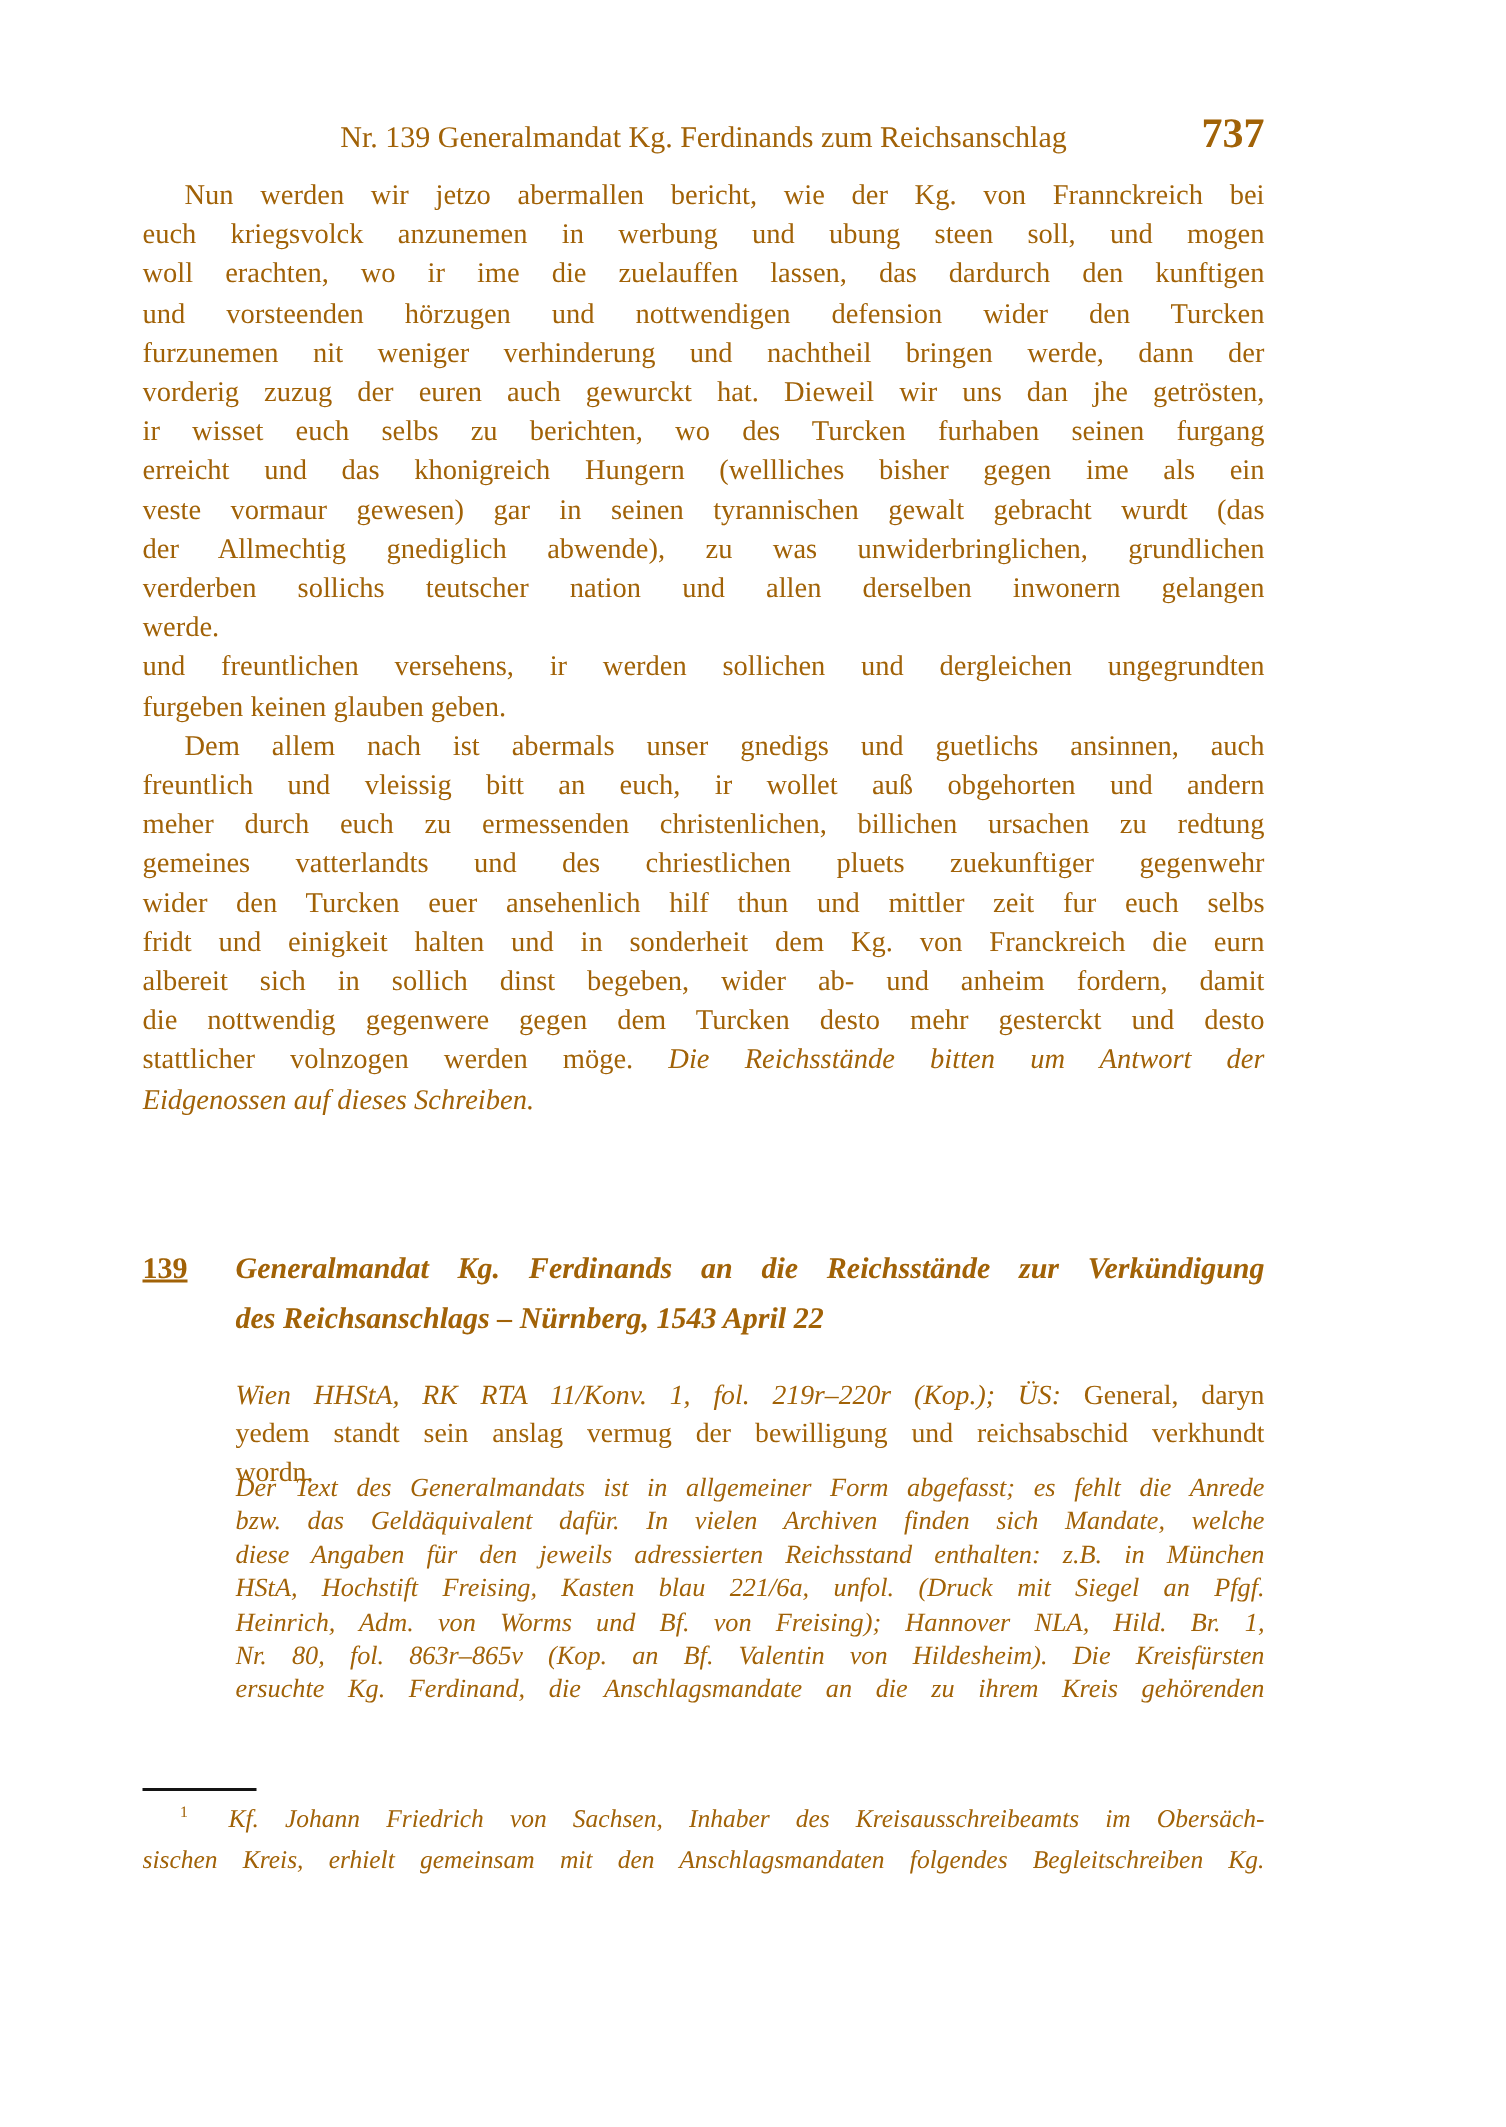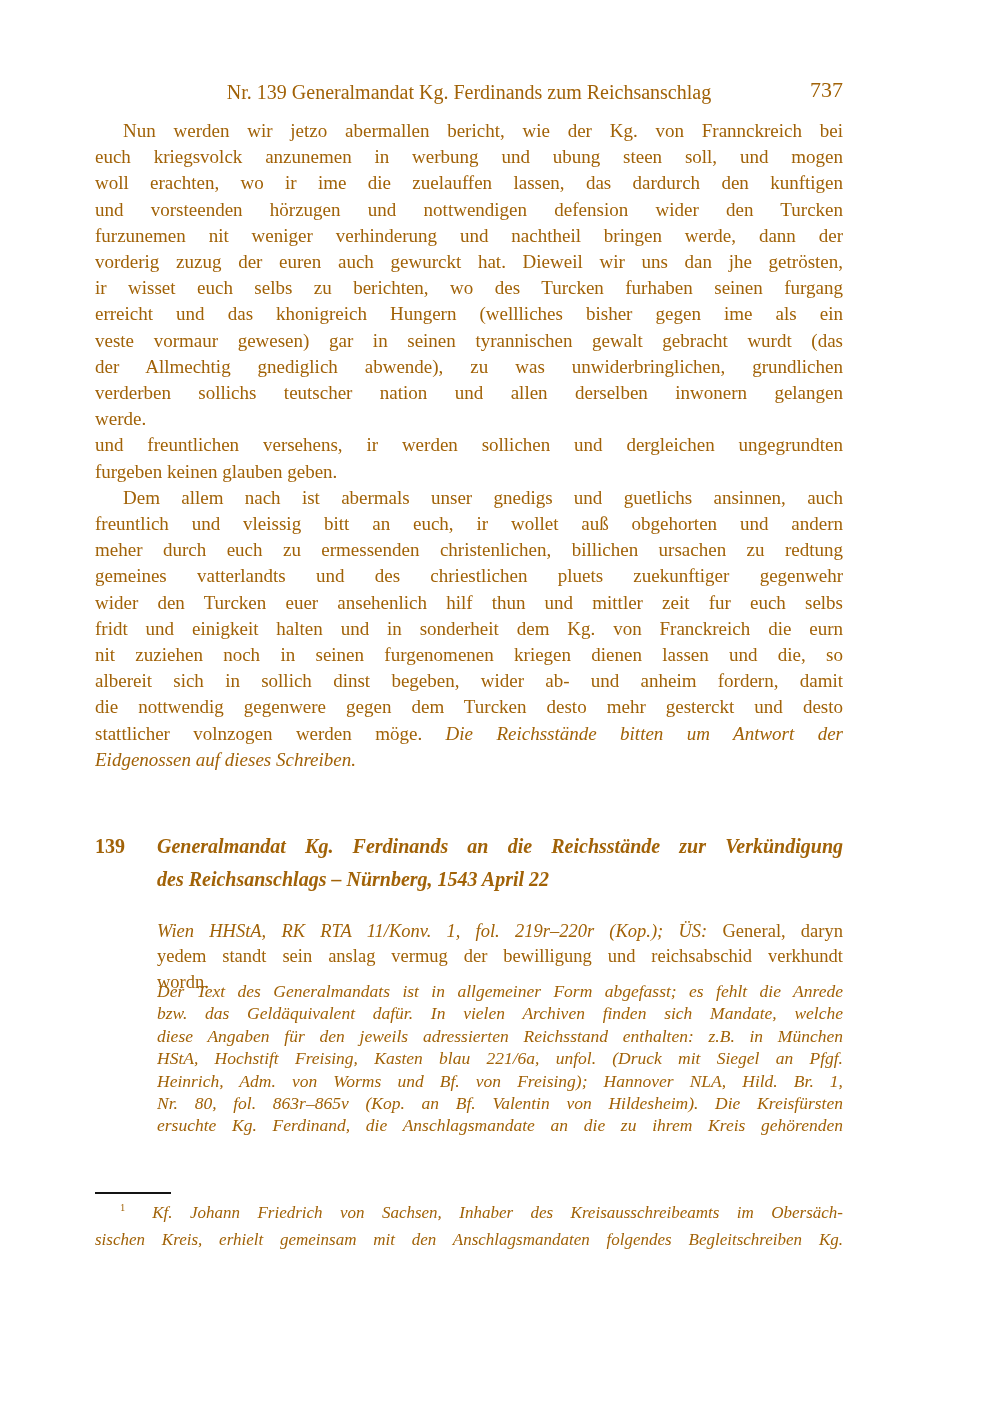--- a/index.html
+++ b/index.html
@@ -3,36 +3,36 @@
 <meta charset="utf-8">
 <style>
   html,body { margin:0; padding:0; background:#e8e8e8; }
   .page {
     position:relative; width:1004px; height:1418px; background:#ffffff;
     color:#a16207; font-family:"Liberation Serif", serif;
     margin:0 auto; overflow:hidden;
   }
   .running-head { position:absolute; left:95px; top:80px; width:748px; font-size:20px; line-height:24px; }
   .rh-title { display:block; text-align:center; }
-  .rh-page  { position:absolute; right:0; top:-2px; font-size:22px; }
+  .rh-page  { position:absolute; right:0; top:-2px; font-size:28px;font-weight:bold; }
 
   .line { overflow:hidden; }
   .line.just { text-align:justify; text-align-last:justify; }
 
   .seg-r  { font-style:normal; }
   .seg-i  { font-style:italic; }
   .seg-bi { font-style:italic; font-weight:bold;text-align:center; }
   .seg-sup { font-size:0.62em; vertical-align:super; font-style:normal; line-height:0; }
   .seg-gap { display:inline-block; width:27px; }
 
   .body-text { position:absolute; left:95px; top:118px; width:748px; font-size:19px; line-height:26.2px; }
   .para.indent .line:first-child { text-indent:28px; }
 
   .entry-heading { position:absolute; left:95px; top:830px; width:748px; font-size:20px; line-height:33px; }
-  .entry-number  { position:absolute; left:0; top:0; font-weight:bold; font-style:normal; }
+  .entry-number  { position:absolute; left:0; top:0; font-weight:bold; font-style:normal;text-decoration:underline; }
   .entry-title   { margin-left:62px; }
 
   .source-note { position:absolute; left:157px; top:903px; width:686px; font-size:18.5px; line-height:25.4px;margin-top:16px; }
   .commentary  { position:absolute; left:157px; top:980px; width:686px; font-size:17.5px; line-height:22.4px; }
 
   .footnote-rule { position:absolute; left:95px; top:1192px; width:76px; height:2px; background:#141414; }
   .footnote { position:absolute; left:95px; top:1200px; width:748px; font-size:17px; line-height:26.5px; }
   .footnote .line:first-child { text-indent:25px; }
 </style>
 </head>
@@ -64,21 +64,20 @@
         <div class="line just"><span class="seg-r">und freuntlichen versehens, ir werden sollichen und dergleichen ungegrundten</span></div>
         <div class="line"><span class="seg-r">furgeben keinen glauben geben.</span></div>
       </div>
       <div class="para indent">
         <div class="line just"><span class="seg-r">Dem allem nach ist abermals unser gnedigs und guetlichs ansinnen, auch</span></div>
         <div class="line just"><span class="seg-r">freuntlich und vleissig bitt an euch, ir wollet auß obgehorten und andern</span></div>
         <div class="line just"><span class="seg-r">meher durch euch zu ermessenden christenlichen, billichen ursachen zu redtung</span></div>
         <div class="line just"><span class="seg-r">gemeines vatterlandts und des chriestlichen pluets zuekunftiger gegenwehr</span></div>
         <div class="line just"><span class="seg-r">wider den Turcken euer ansehenlich hilf thun und mittler zeit fur euch selbs</span></div>
         <div class="line just"><span class="seg-r">fridt und einigkeit halten und in sonderheit dem Kg. von Franckreich die eurn</span></div>
-        <div class="line just"><span class="seg-r">nit zuziehen noch in seinen furgenomenen kriegen dienen lassen und die, so</span></div>
         <div class="line just"><span class="seg-r">albereit sich in sollich dinst begeben, wider ab- und anheim fordern, damit</span></div>
         <div class="line just"><span class="seg-r">die nottwendig gegenwere gegen dem Turcken desto mehr gesterckt und desto</span></div>
         <div class="line just"><span class="seg-r">stattlicher volnzogen werden möge. </span><span class="seg-i">Die Reichsstände bitten um Antwort der</span></div>
         <div class="line"><span class="seg-i">Eidgenossen auf dieses Schreiben.</span></div>
       </div>
     </main>
 
   <section class="entry-heading">
     <span class="entry-number">139</span>
     <div class="entry-title">

